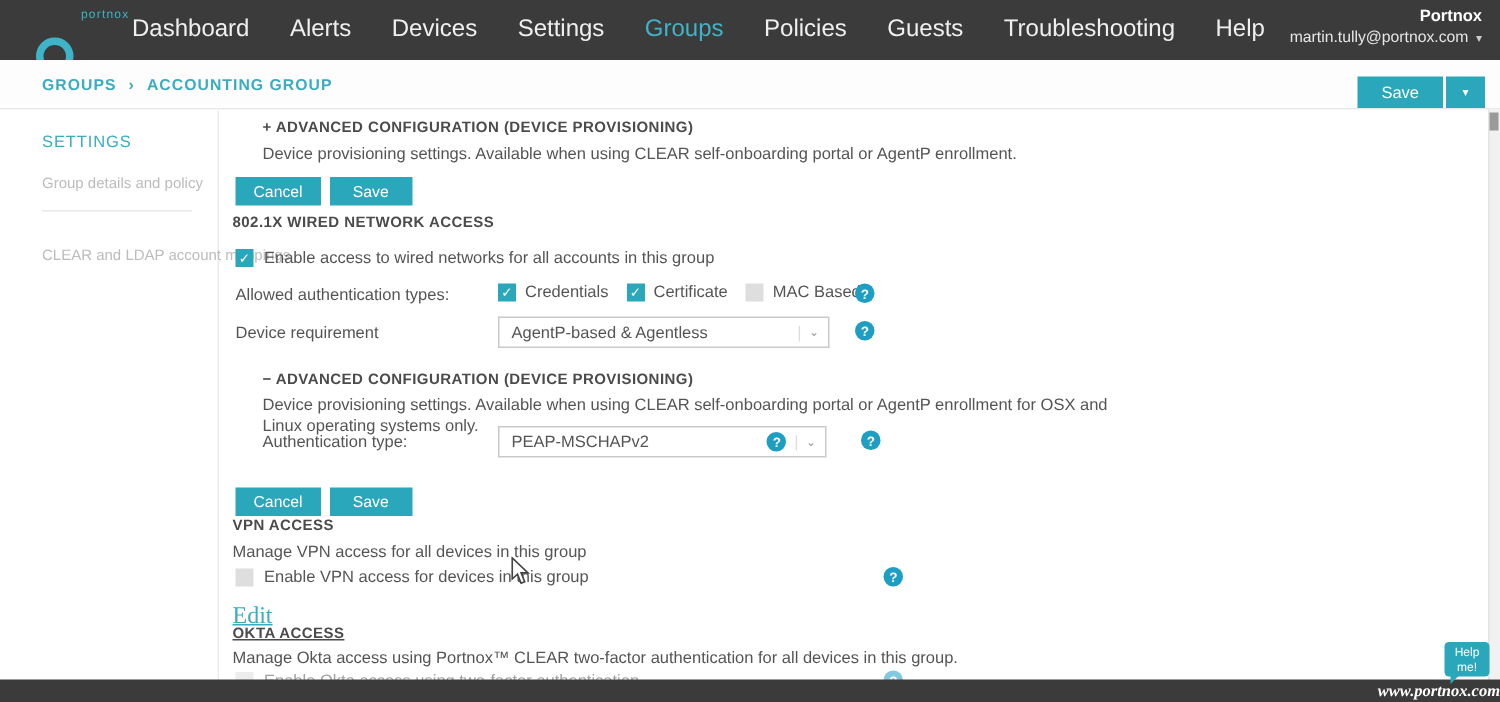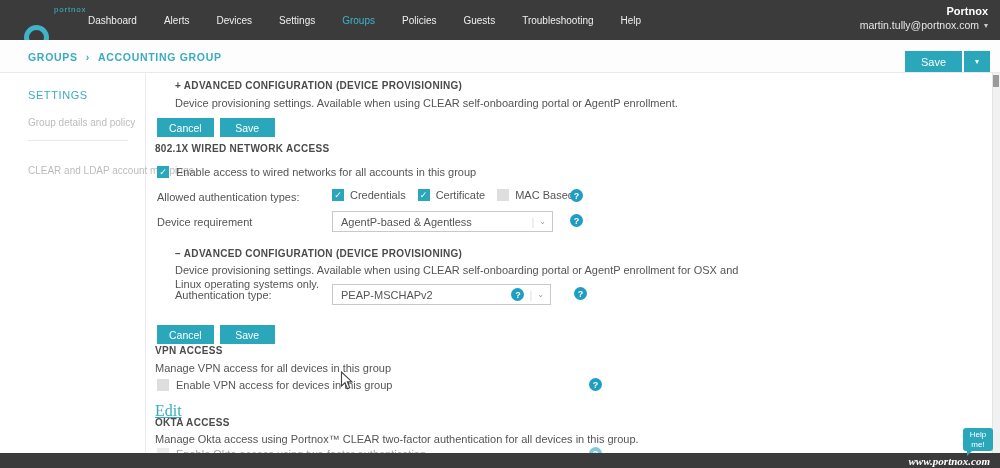--- a/index.html
+++ b/index.html
@@ -8,21 +8,21 @@
   .screen { position:relative; width:1000px; height:468px; background:#ffffff; overflow:hidden; margin:0 auto; }
 
   
   .nav { position:absolute; top:0; left:0; width:1000px; height:40px; background:#3b3b3b; }
   .brand { position:absolute; left:24px; top:6px; display:flex; align-items:center; gap:5px; }
   .logo-ring { width:25px; height:25px; border:5px solid #3fb4c8; border-radius:50%; }
   .brand-text { color:#3fb4c8; line-height:1; }
   .brand-portnox { font-size:8px; letter-spacing:0.8px; display:block; }
   .brand-clear { font-size:14px; font-weight:bold; letter-spacing:0.5px; display:block;margin-top:40px; }
   .nav-menu { position:absolute; left:88px; top:0; height:40px; display:flex; align-items:center; gap:27px; }
-  .nav-item { font-size:10px; color:#efefef; cursor:pointer; white-space:nowrap; }
+  .nav-item { font-size:16px; color:#efefef; cursor:pointer; white-space:nowrap; }
   .nav-item.active { color:#3fb4c8; }
   .account { position:absolute; right:12px; top:5px; text-align:right; }
   .account-company { font-size:11px; font-weight:bold; color:#ffffff; }
   .account-row { display:flex; align-items:center; gap:5px; justify-content:flex-end; margin-top:2px; }
   .account-email { font-size:10.5px; color:#e6e6e6; }
   .account-chev { font-size:8px; color:#cccccc; }
 
   
   .crumbbar { position:absolute; top:40px; left:0; width:1000px; height:33px; background:#fdfdfd; border-bottom:1px solid #e9e9e9; }
   .breadcrumb { position:absolute; left:28px; top:11px; font-size:10.5px; font-weight:bold; color:#3aacbf; letter-spacing:0.7px; display:flex; gap:8px; align-items:center; }
@@ -55,21 +55,21 @@
   .help { position:absolute; width:13px; height:13px; border-radius:50%; background:#1e9ec2; color:#fff; font-size:9px; font-weight:bold; display:flex; align-items:center; justify-content:center; cursor:pointer; }
   .help-inline { position:static; width:13px; height:13px; border-radius:50%; background:#1e9ec2; color:#fff; font-size:9px; font-weight:bold; display:flex; align-items:center; justify-content:center; flex:none; cursor:pointer; }
   .dd { position:absolute; height:21px; border:1px solid #c9c9c9; background:#fff; display:flex; align-items:center; font-size:11px; color:#555; padding:0 6px 0 8px; cursor:pointer; }
   .dd .grow { flex:1; }
   .dd .sep { color:#ddd; font-size:11px; margin:0 5px; }
   .dd .chev { color:#999; font-size:8px; }
   .link { position:absolute; font-size:16px; color:#3aacbf; text-decoration:underline; cursor:pointer;font-family:Liberation Serif, serif; }
   .partial { opacity:0.55; }
 
   
-  .footer { position:absolute; left:0; top:453px; width:1000px; height:15px; background:#3b3b3b; display:flex; align-items:center; justify-content:flex-end; padding-right:10px; z-index:6; }
+  .footer { position:absolute; left:0; top:453px; width:1000px; height:15px; background:#3b3b3b; display:flex; align-items:center; justify-content:flex-end; padding-right:0; z-index:6; }
   .footer-url { font-family:"Liberation Serif", serif; font-style:italic; font-weight:bold; font-size:11px; color:#ffffff; cursor:pointer; }
   .helpme { position:absolute; left:963px; top:428px; width:30px; height:23px; background:#2ba7bc; border-radius:3px; color:#fff; font-size:8px; line-height:1.15; display:flex; align-items:center; justify-content:center; text-align:center; z-index:7; cursor:pointer; }
   .helpme::after { content:""; position:absolute; left:4px; bottom:-5px; width:0; height:0; border-left:6px solid #2ba7bc; border-bottom:6px solid transparent; }
   .scroll { position:absolute; right:0; top:73px; width:8px; height:380px; background:#f1f1f1; border-left:1px solid #e4e4e4; }
   .scroll-thumb { position:absolute; right:1px; top:2px; width:6px; height:12px; background:#9a9a9a; cursor:grab; }
   .cursor { position:absolute; left:340px; top:371px; z-index:9; pointer-events:none; }
 </style>
 </head>
 <body>
 
@@ -208,21 +208,21 @@
         <span class="mark">✓</span>
       </span>
     <span>Enable VPN access for devices in this group</span>
   </div>
   <div class="help" style="left:589px; top:378px;">
       <span>?</span>
     </div>
 
   <div class="link" style="left:155px; top:402px;">Edit</div>
 
-  <div class="sect" style="left:155px; top:417px;">OKTA ACCESS</div>
+  <div class="sect" style="left:155px; top:417px;text-decoration:underline;">OKTA ACCESS</div>
   <div class="desc" style="left:155px; top:432px; width:640px;">Manage Okta access using Portnox™ CLEAR two-factor authentication for all devices in this group.</div>
 
   <div class="cbrow partial" style="left:157px; top:448px;">
     <span class="cb un">
         <span class="mark">✓</span>
       </span>
     <span>Enable Okta access using two-factor authentication</span>
   </div>
   <div class="help partial" style="left:589px; top:447px;">
       <span>?</span>

